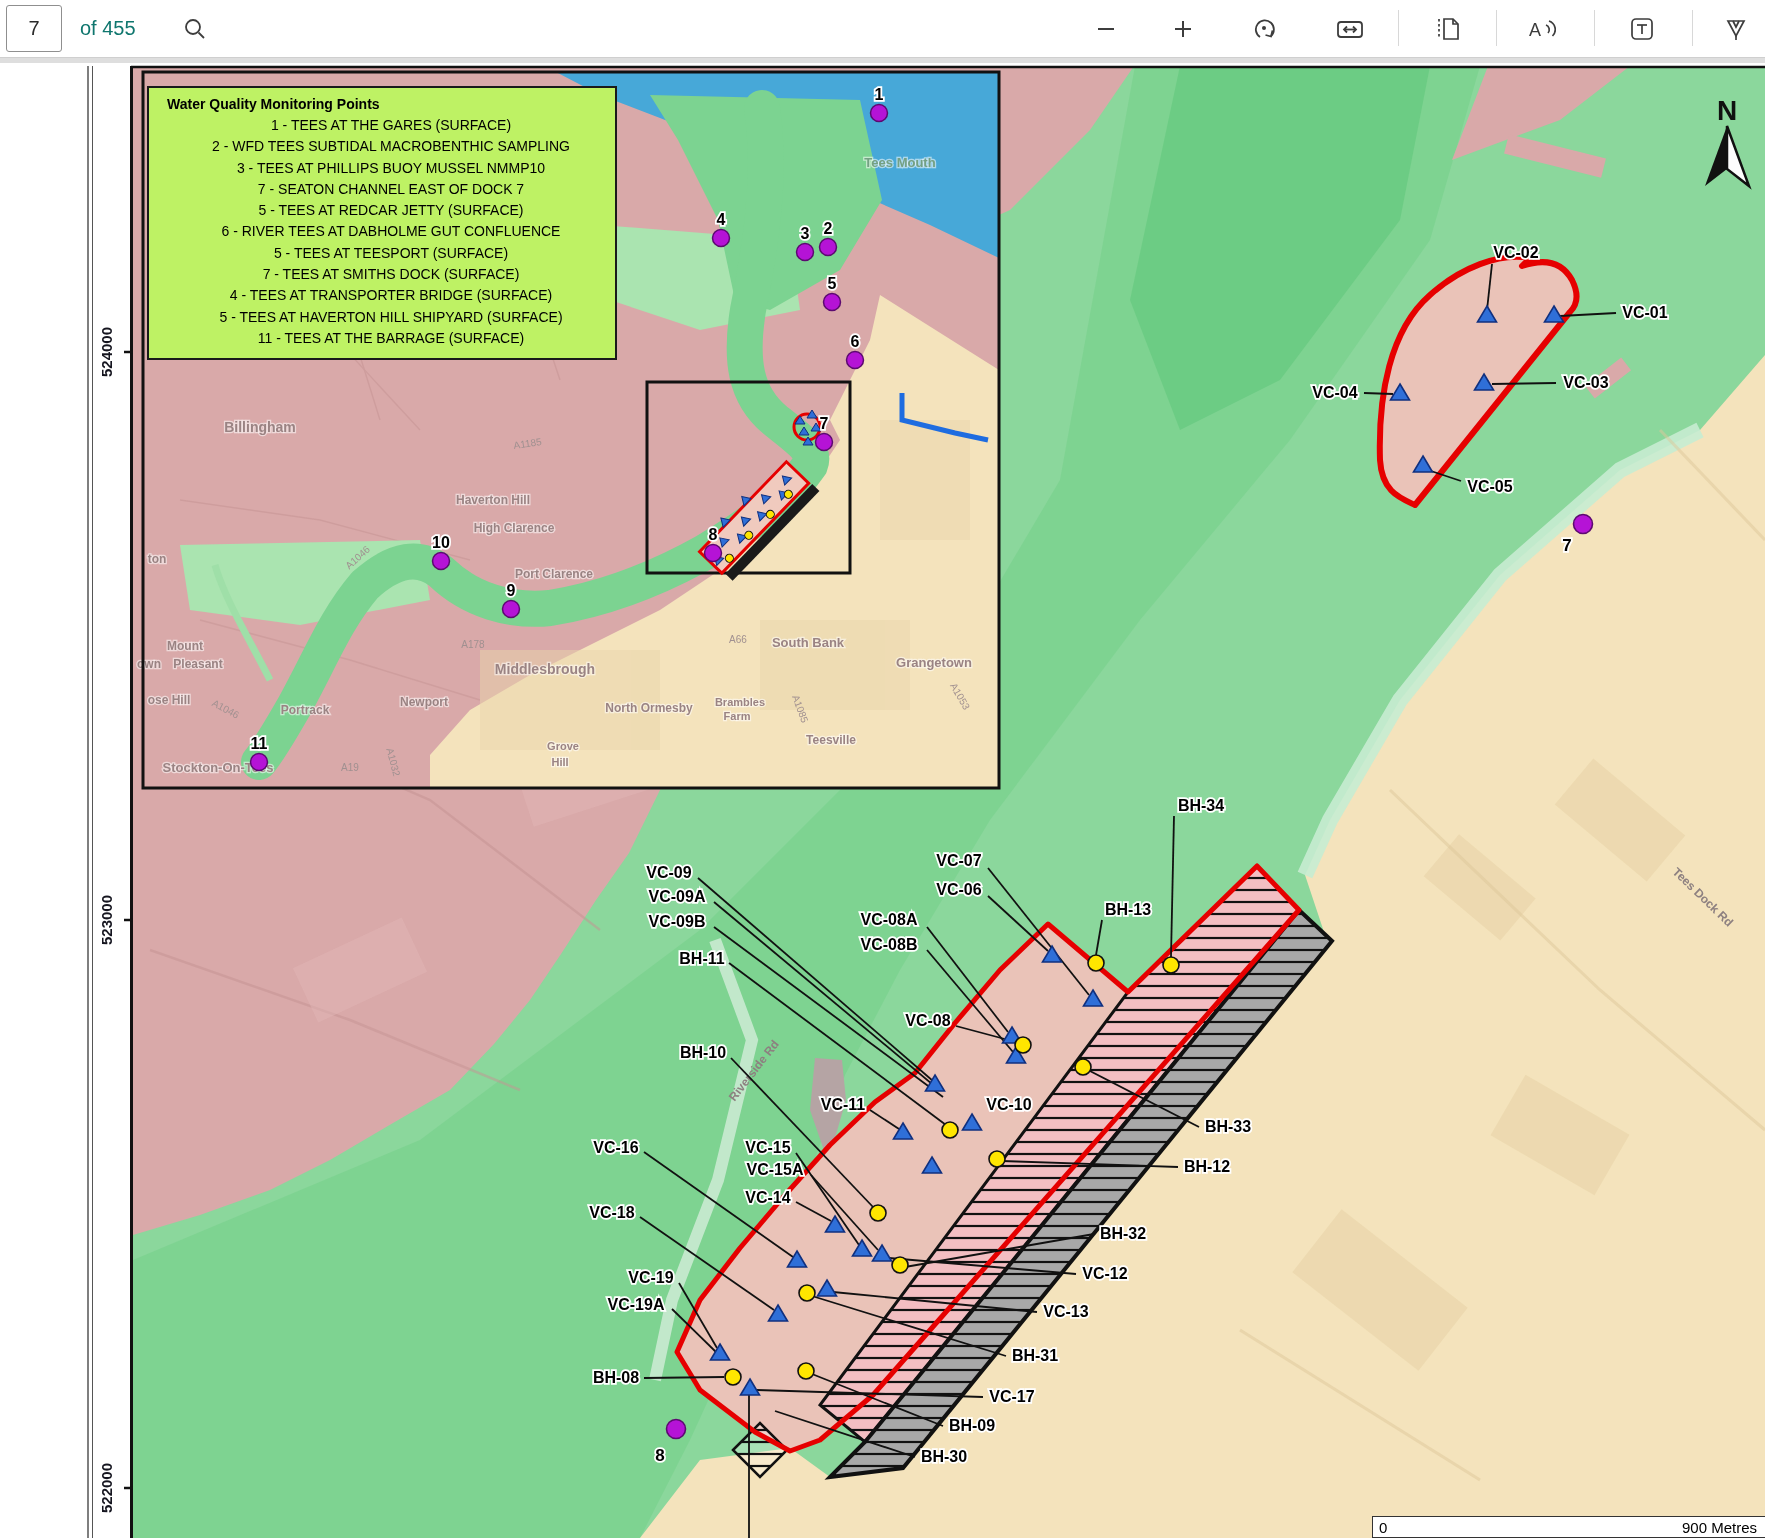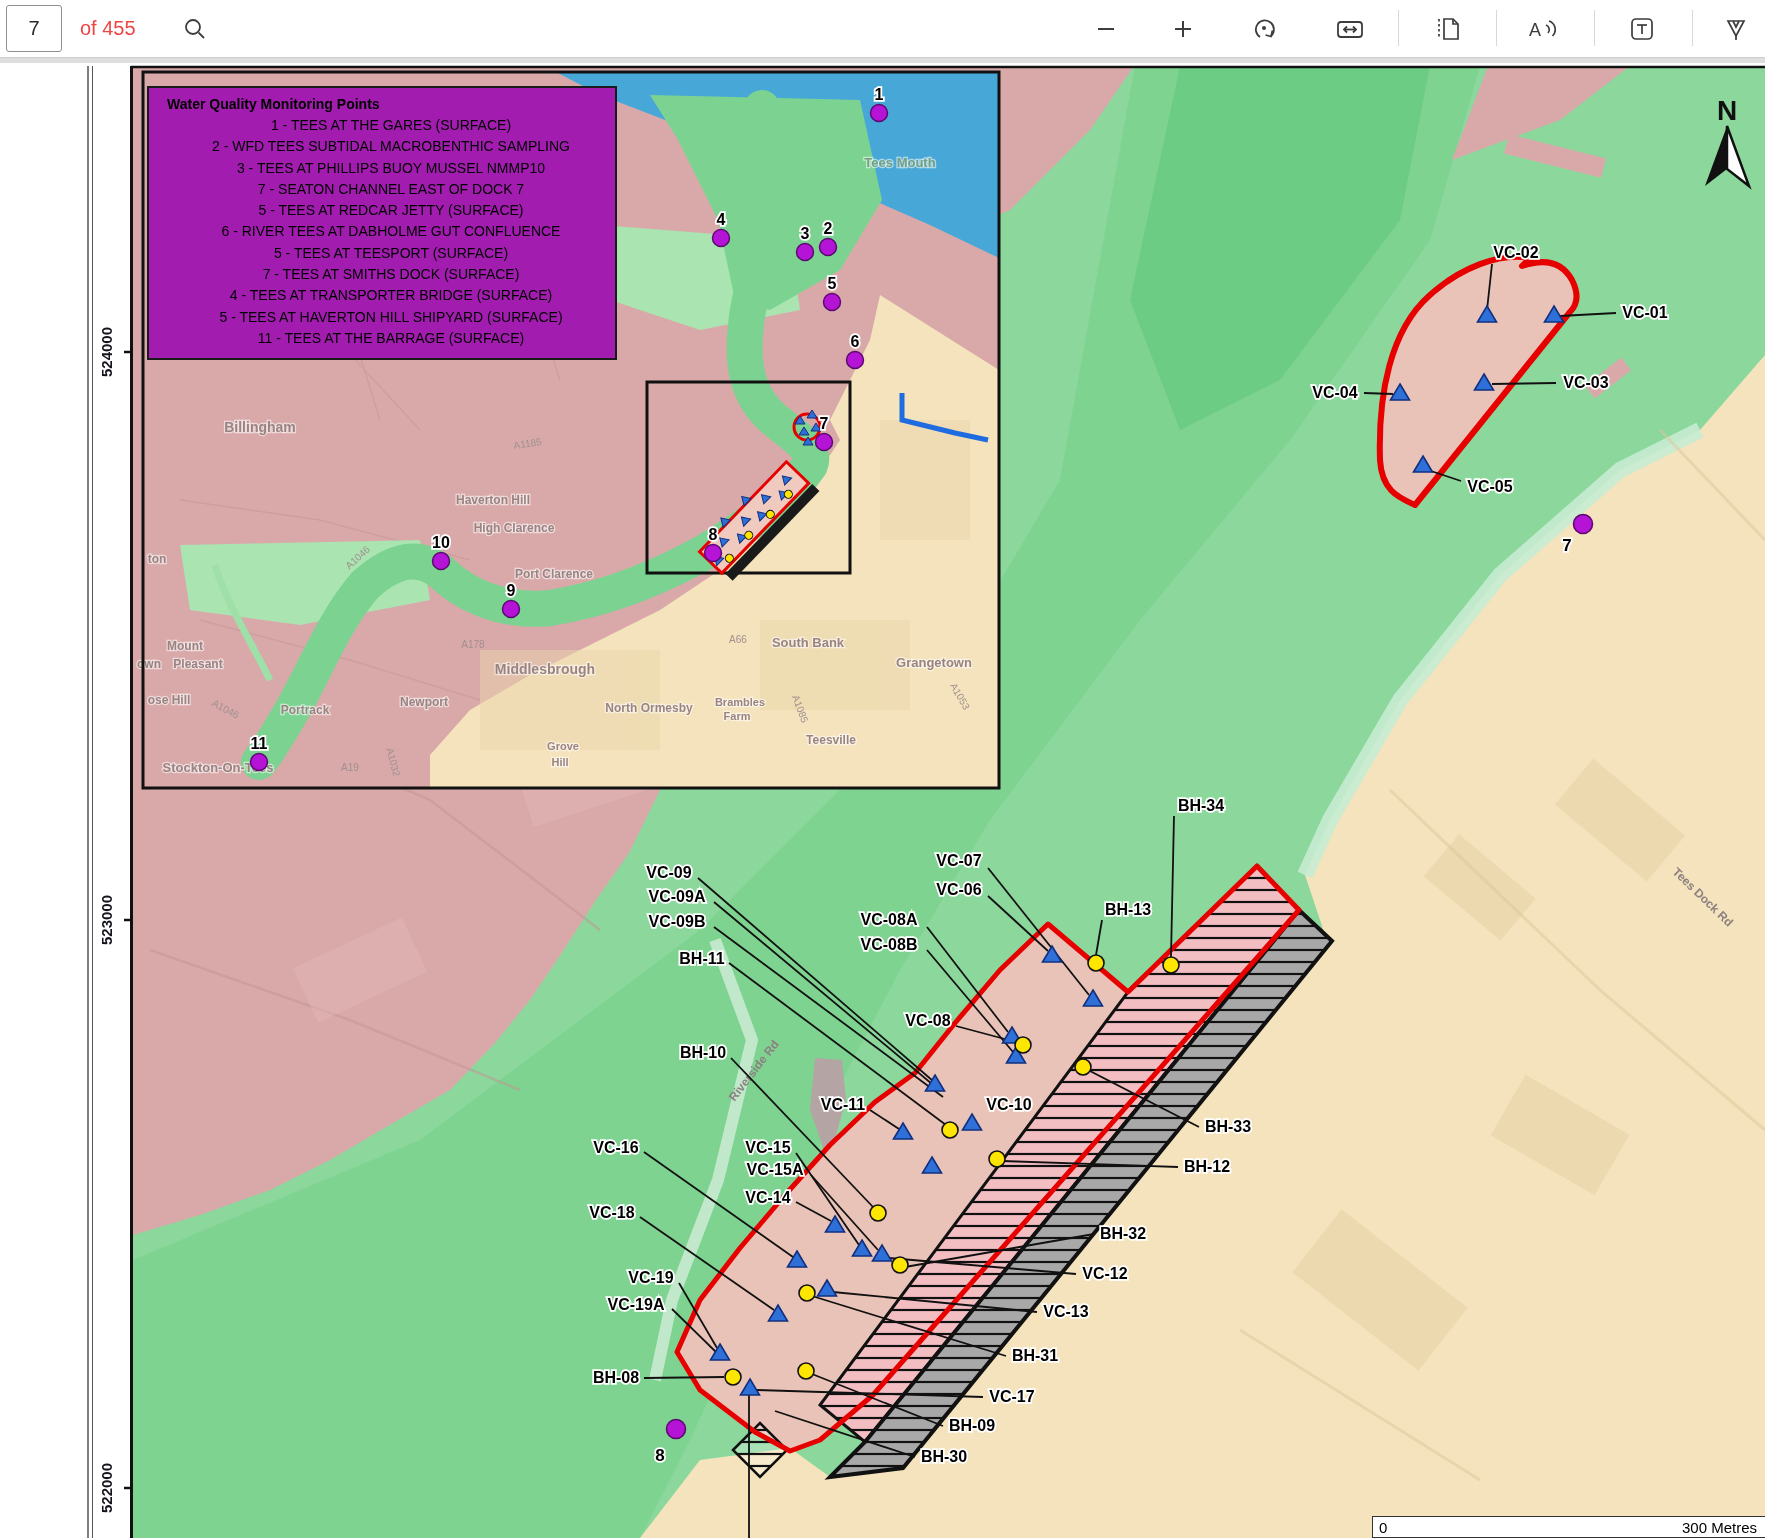--- a/index.html
+++ b/index.html
@@ -2,25 +2,25 @@
 <html><head>
 <meta charset="utf-8">
 <style>
   html,body{margin:0;padding:0;background:#fff;font-family:"Liberation Sans",sans-serif;}
   #stage{position:relative;width:1765px;height:1538px;overflow:hidden;background:#fff;}
   
   #toolbar{position:absolute;left:0;top:0;width:1765px;height:57px;background:#fff;border-bottom:1px solid #cfcfcf;z-index:50;}
   #tb-shadow{position:absolute;left:0;top:58px;width:1765px;height:5px;background:#dedede;z-index:49;}
   #page-box{position:absolute;left:6px;top:5px;width:54px;height:45px;border:1px solid #8f8f8f;border-radius:3px;background:#fff;
     display:flex;align-items:center;justify-content:center;font-size:20px;color:#2b2b2b;}
-  #of-label{position:absolute;left:80px;top:0;height:57px;display:flex;align-items:center;font-size:20px;color:#ef4444;}
+  #of-label{position:absolute;left:80px;top:0;height:57px;display:flex;align-items:center;font-size:20px;color:#0f766e;}
   .tb-icon{position:absolute;top:14px;width:30px;height:30px;display:flex;align-items:center;justify-content:center;cursor:pointer;}
   .tb-sep{position:absolute;top:10px;width:1px;height:36px;background:#d8d8d8;}
   
-  #legend{position:absolute;left:147px;top:86px;width:470px;height:274px;background:#a21caf;border:2px solid #1a1a1a;z-index:30;
+  #legend{position:absolute;left:147px;top:86px;width:470px;height:274px;background:#bef264;border:2px solid #1a1a1a;z-index:30;
     padding:8px 0 4px 18px;box-sizing:border-box;}
   #legend .lg-title{font-weight:bold;font-size:14px;color:#000;margin-bottom:3px;}
   #legend .lg-item{font-size:14px;color:#000;line-height:21.3px;white-space:nowrap;text-align:center;}
   
   #scalebar{position:absolute;left:1372px;top:1516px;width:393px;height:22px;background:#fff;border:1px solid #333;border-right:none;
     display:flex;justify-content:space-between;align-items:center;padding:0 8px 0 6px;box-sizing:border-box;z-index:30;font-size:15px;color:#000;}
   svg text{font-family:"Liberation Sans",sans-serif;}
   .halo{paint-order:stroke;stroke:#fff;stroke-width:3.5px;fill:#000;font-weight:bold;}
   .place{paint-order:stroke;stroke:rgba(255,255,255,.55);stroke-width:2.5px;font-weight:bold;}
 </style>
@@ -454,15 +454,15 @@
         <div class="lg-item">5 - TEES AT TEESPORT (SURFACE)</div>
         <div class="lg-item">7 - TEES AT SMITHS DOCK (SURFACE)</div>
         <div class="lg-item">4 - TEES AT TRANSPORTER BRIDGE (SURFACE)</div>
         <div class="lg-item">5 - TEES AT HAVERTON HILL SHIPYARD (SURFACE)</div>
         <div class="lg-item">11 - TEES AT THE BARRAGE (SURFACE)</div>
       </div>
   </div>
 
   <div id="scalebar">
     <span>0</span>
-    <span>300 Metres</span>
+    <span>900 Metres</span>
   </div>
 </div>
 
 </body></html>

